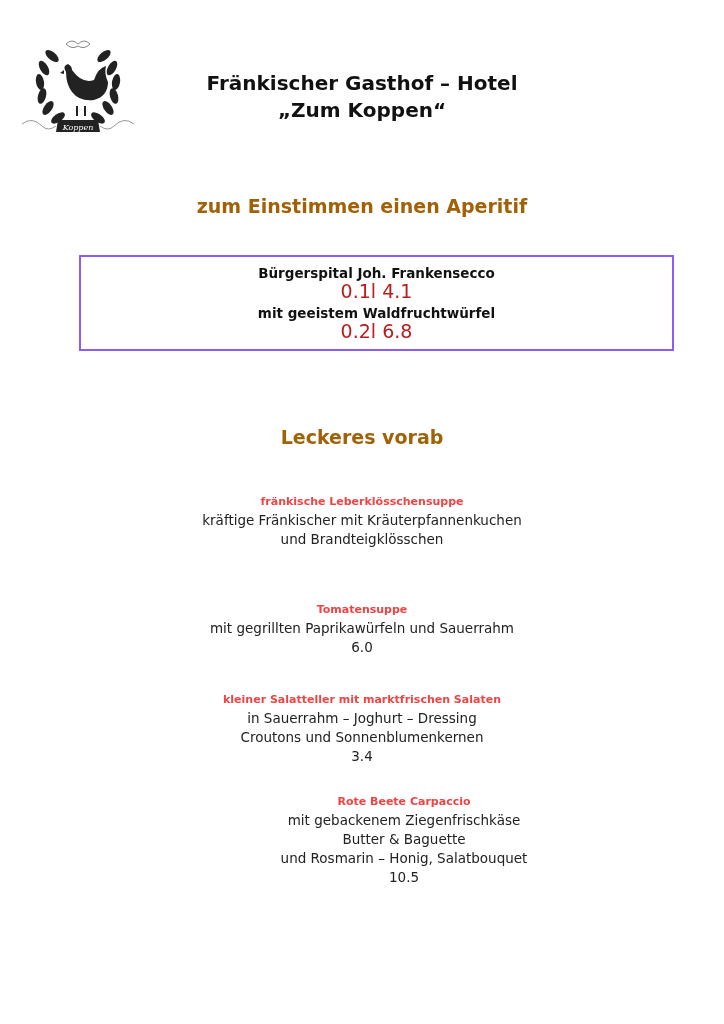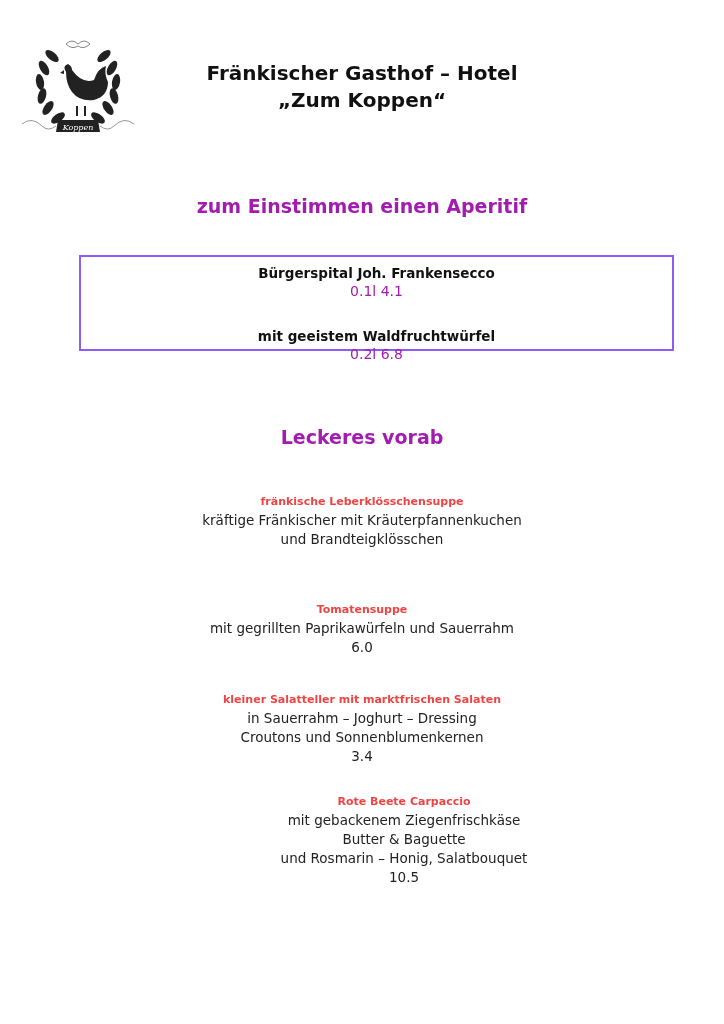--- a/index.html
+++ b/index.html
@@ -1,32 +1,32 @@
 <!DOCTYPE html>
 <html><head>
 <meta charset="utf-8">
 <style>
   html, body { margin: 0; padding: 0; background: #ffffff; }
   body {
     width: 724px; height: 1024px; position: relative; overflow: hidden;
     font-family: "DejaVu Sans", sans-serif; color: #1a1a1a;
   }
   .logo { position: absolute; left: 14px; top: 36px; width: 128px; height: 104px; }
-  .title-block { position: absolute; left: 142px; width: 440px; top: 60px; text-align: center; }
+  .title-block { position: absolute; left: 142px; width: 440px; top: 70px; text-align: center; }
   .title-block div { font-weight: bold; font-size: 20px; line-height: 27px; color: #111; }
   .section-heading {
     position: absolute; left: 0; width: 724px; text-align: center;
-    font-weight: bold; font-size: 19px; color: #a21caf;
+    font-weight: bold; font-size: 19px; color: #a16207;
   }
   .box {
     position: absolute; left: 79px; top: 255px; width: 595px; height: 96px;
     border: 2px solid #8b5cf6; box-sizing: border-box; text-align: center;
   }
   .box .name { font-weight: bold; font-size: 13.5px; line-height: 18px; color: #111; }
-  .box .price { font-size: 14px; line-height: 18px; color: #a21caf; text-align: center; }
+  .box .price { font-size: 19px; line-height: 18px; color: #b91c1c; text-align: center; }
   .item { position: absolute; left: 0; width: 724px; text-align: center; }
   .item .name { font-weight: bold; font-size: 11px; line-height: 19px; color: #ef4444; }
   .item .desc, .item .price { font-size: 13.5px; line-height: 19px; color: #222; }
 </style>
 </head>
 <body>
 
 <div class="logo">
   <svg width="128" height="104" viewBox="0 0 128 104">
 
@@ -63,21 +63,21 @@
 <div class="title-block">
   <div>Fränkischer Gasthof – Hotel</div>
   <div>„Zum Koppen“</div>
 </div>
 
 <div class="section-heading" style="top:195px;">zum Einstimmen einen Aperitif</div>
 
 <div class="box">
   <div style="margin-top:7px;" class="name">Bürgerspital Joh. Frankensecco</div>
   <div class="price">0.1l 4.1</div>
-  <div style="margin-top:27px;" class="name">mit geeistem Waldfruchtwürfel</div>
+  <div style="margin-top:4px;" class="name">mit geeistem Waldfruchtwürfel</div>
   <div class="price">0.2l 6.8</div>
 </div>
 
 <div class="section-heading" style="top:426px;">Leckeres vorab</div>
 
 <div class="item" style="top:492px;">
   <div class="name">fränkische Leberklösschensuppe</div>
   <div class="desc">kräftige Fränkischer mit Kräuterpfannenkuchen</div>
   <div class="desc">und Brandteigklösschen</div>
 </div>

